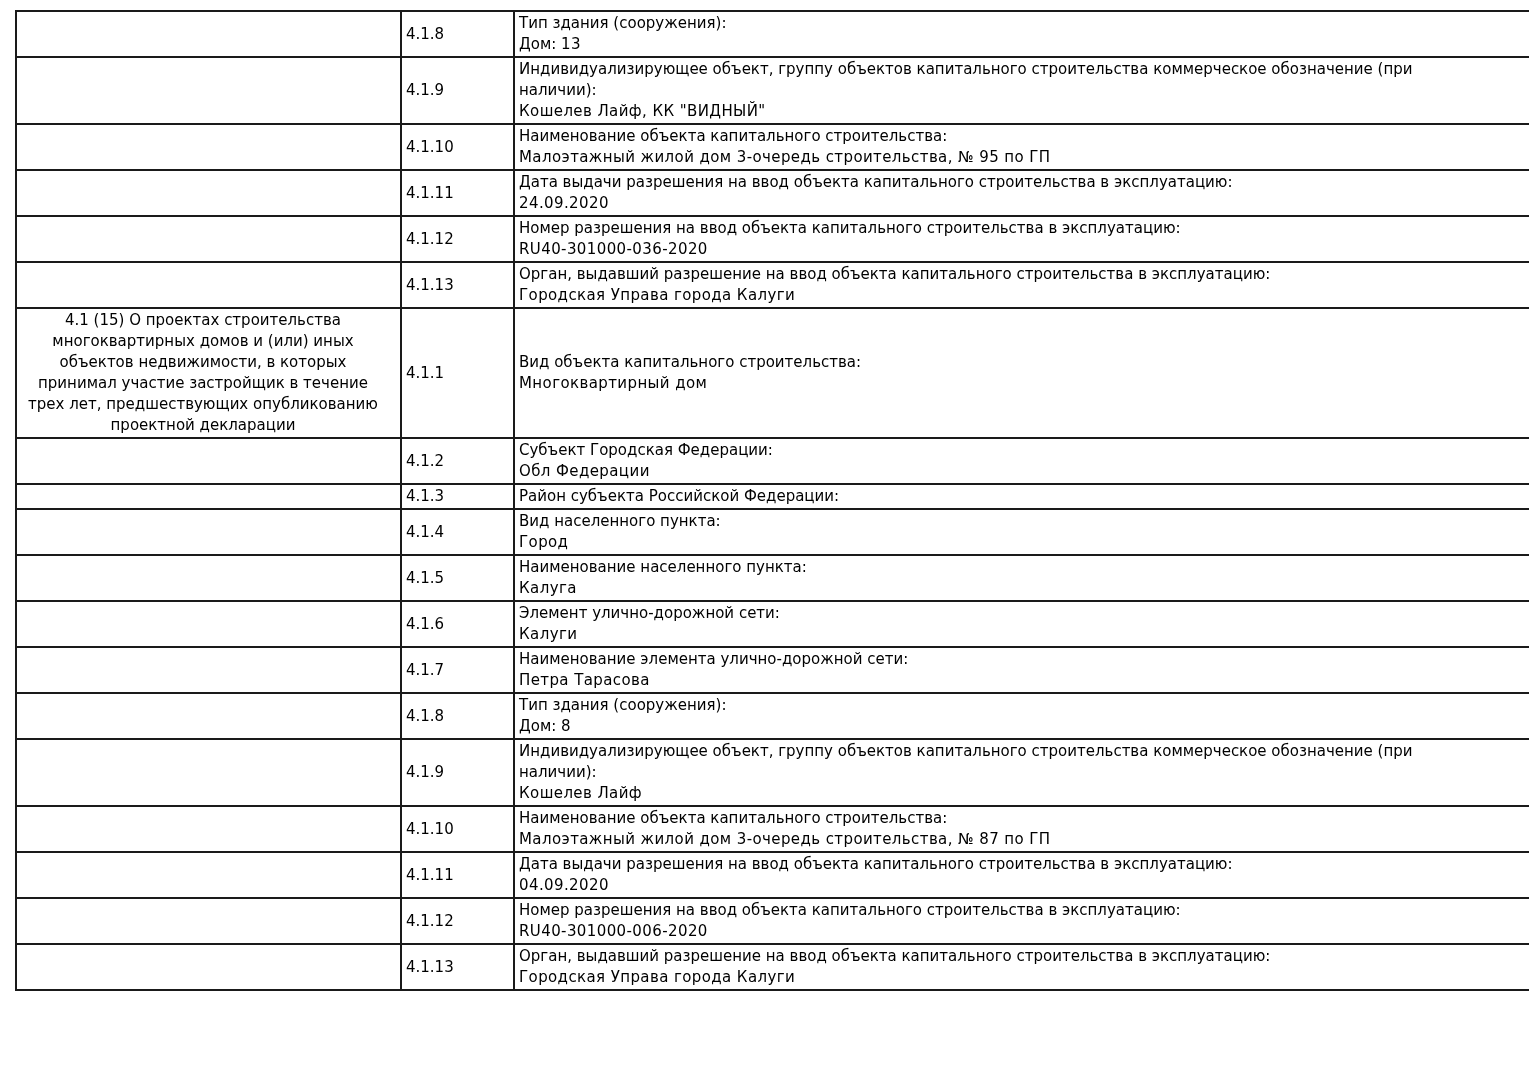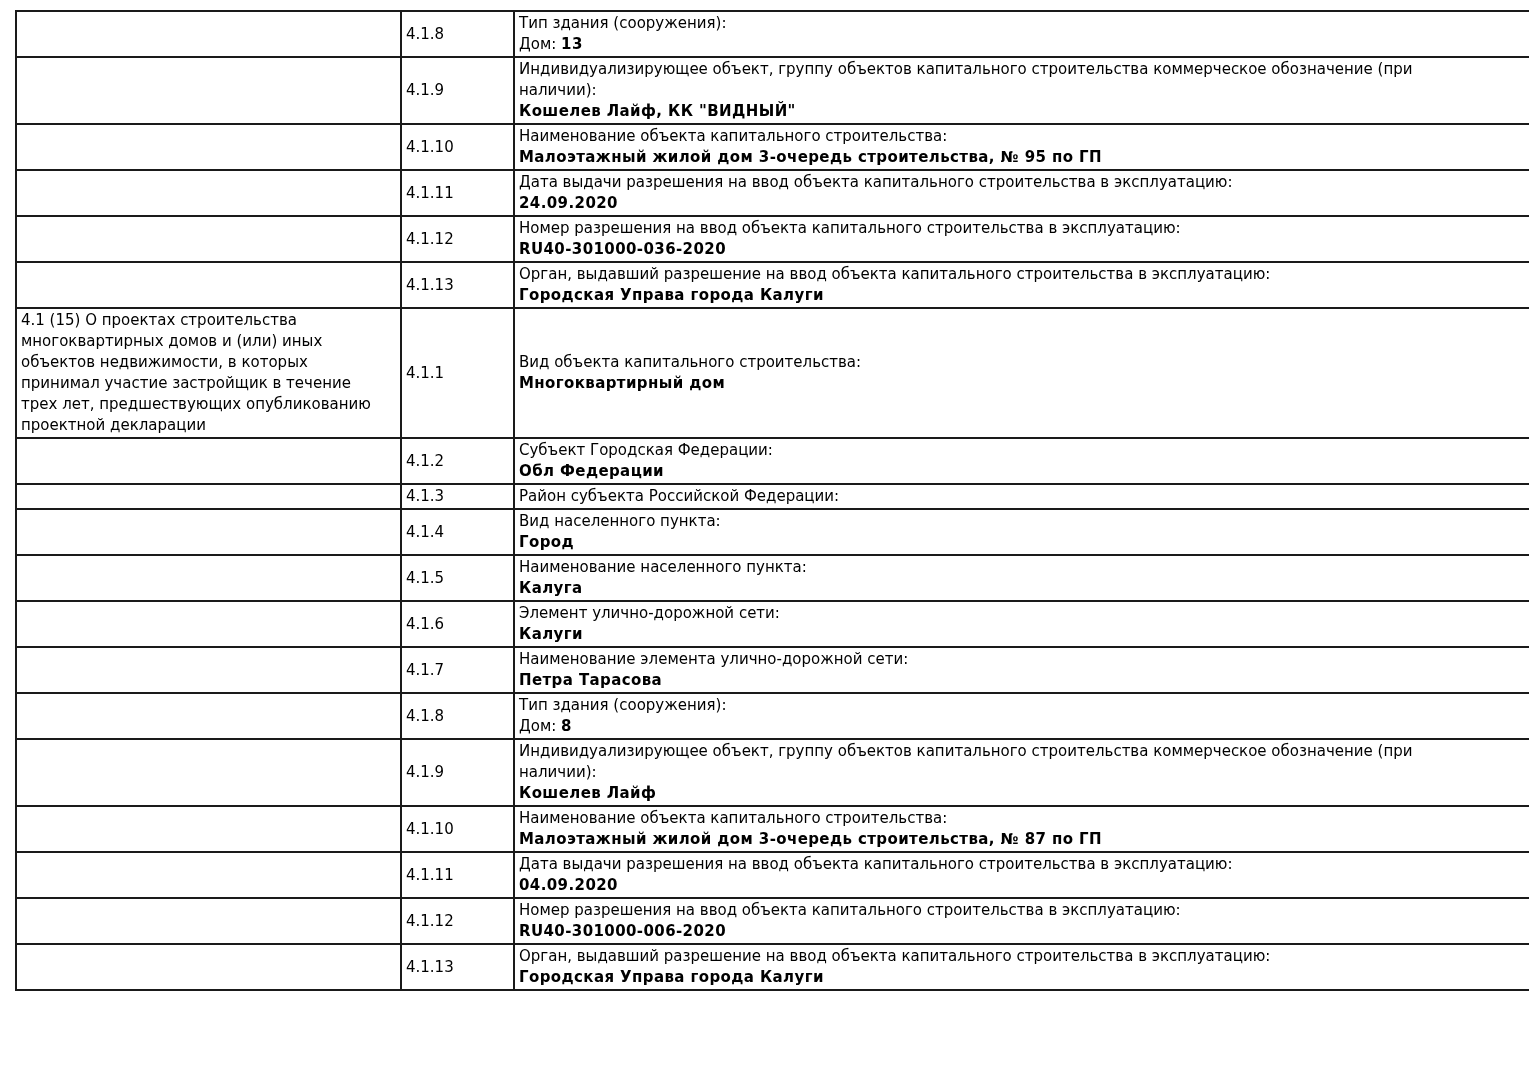--- a/index.html
+++ b/index.html
@@ -40,38 +40,39 @@
   td.c-content {
     width: 1020px;
   }
   .section-text {
     line-height: 21px;
     max-width: 364px;
   }
   
   .section-text:not(:empty) {
     min-height: 119px;
+    text-align: center;
   }
   .code-text {
     line-height: 21px;
     white-space: nowrap;
   }
   .field-label {
     line-height: 21px;
     max-width: 900px;
   }
   .field-label:empty, .value-line:empty {
     display: none;
   }
   .value-line {
     line-height: 21px;
     white-space: nowrap;
   }
   .value-line .val {
-    font-weight: 700;
+    font-weight: 400;
     letter-spacing: 0.4px;
   }
   .value-line .prefix {
     font-weight: 400;
     letter-spacing: 0;
   }
 </style>
 </head>
 <body>
 

